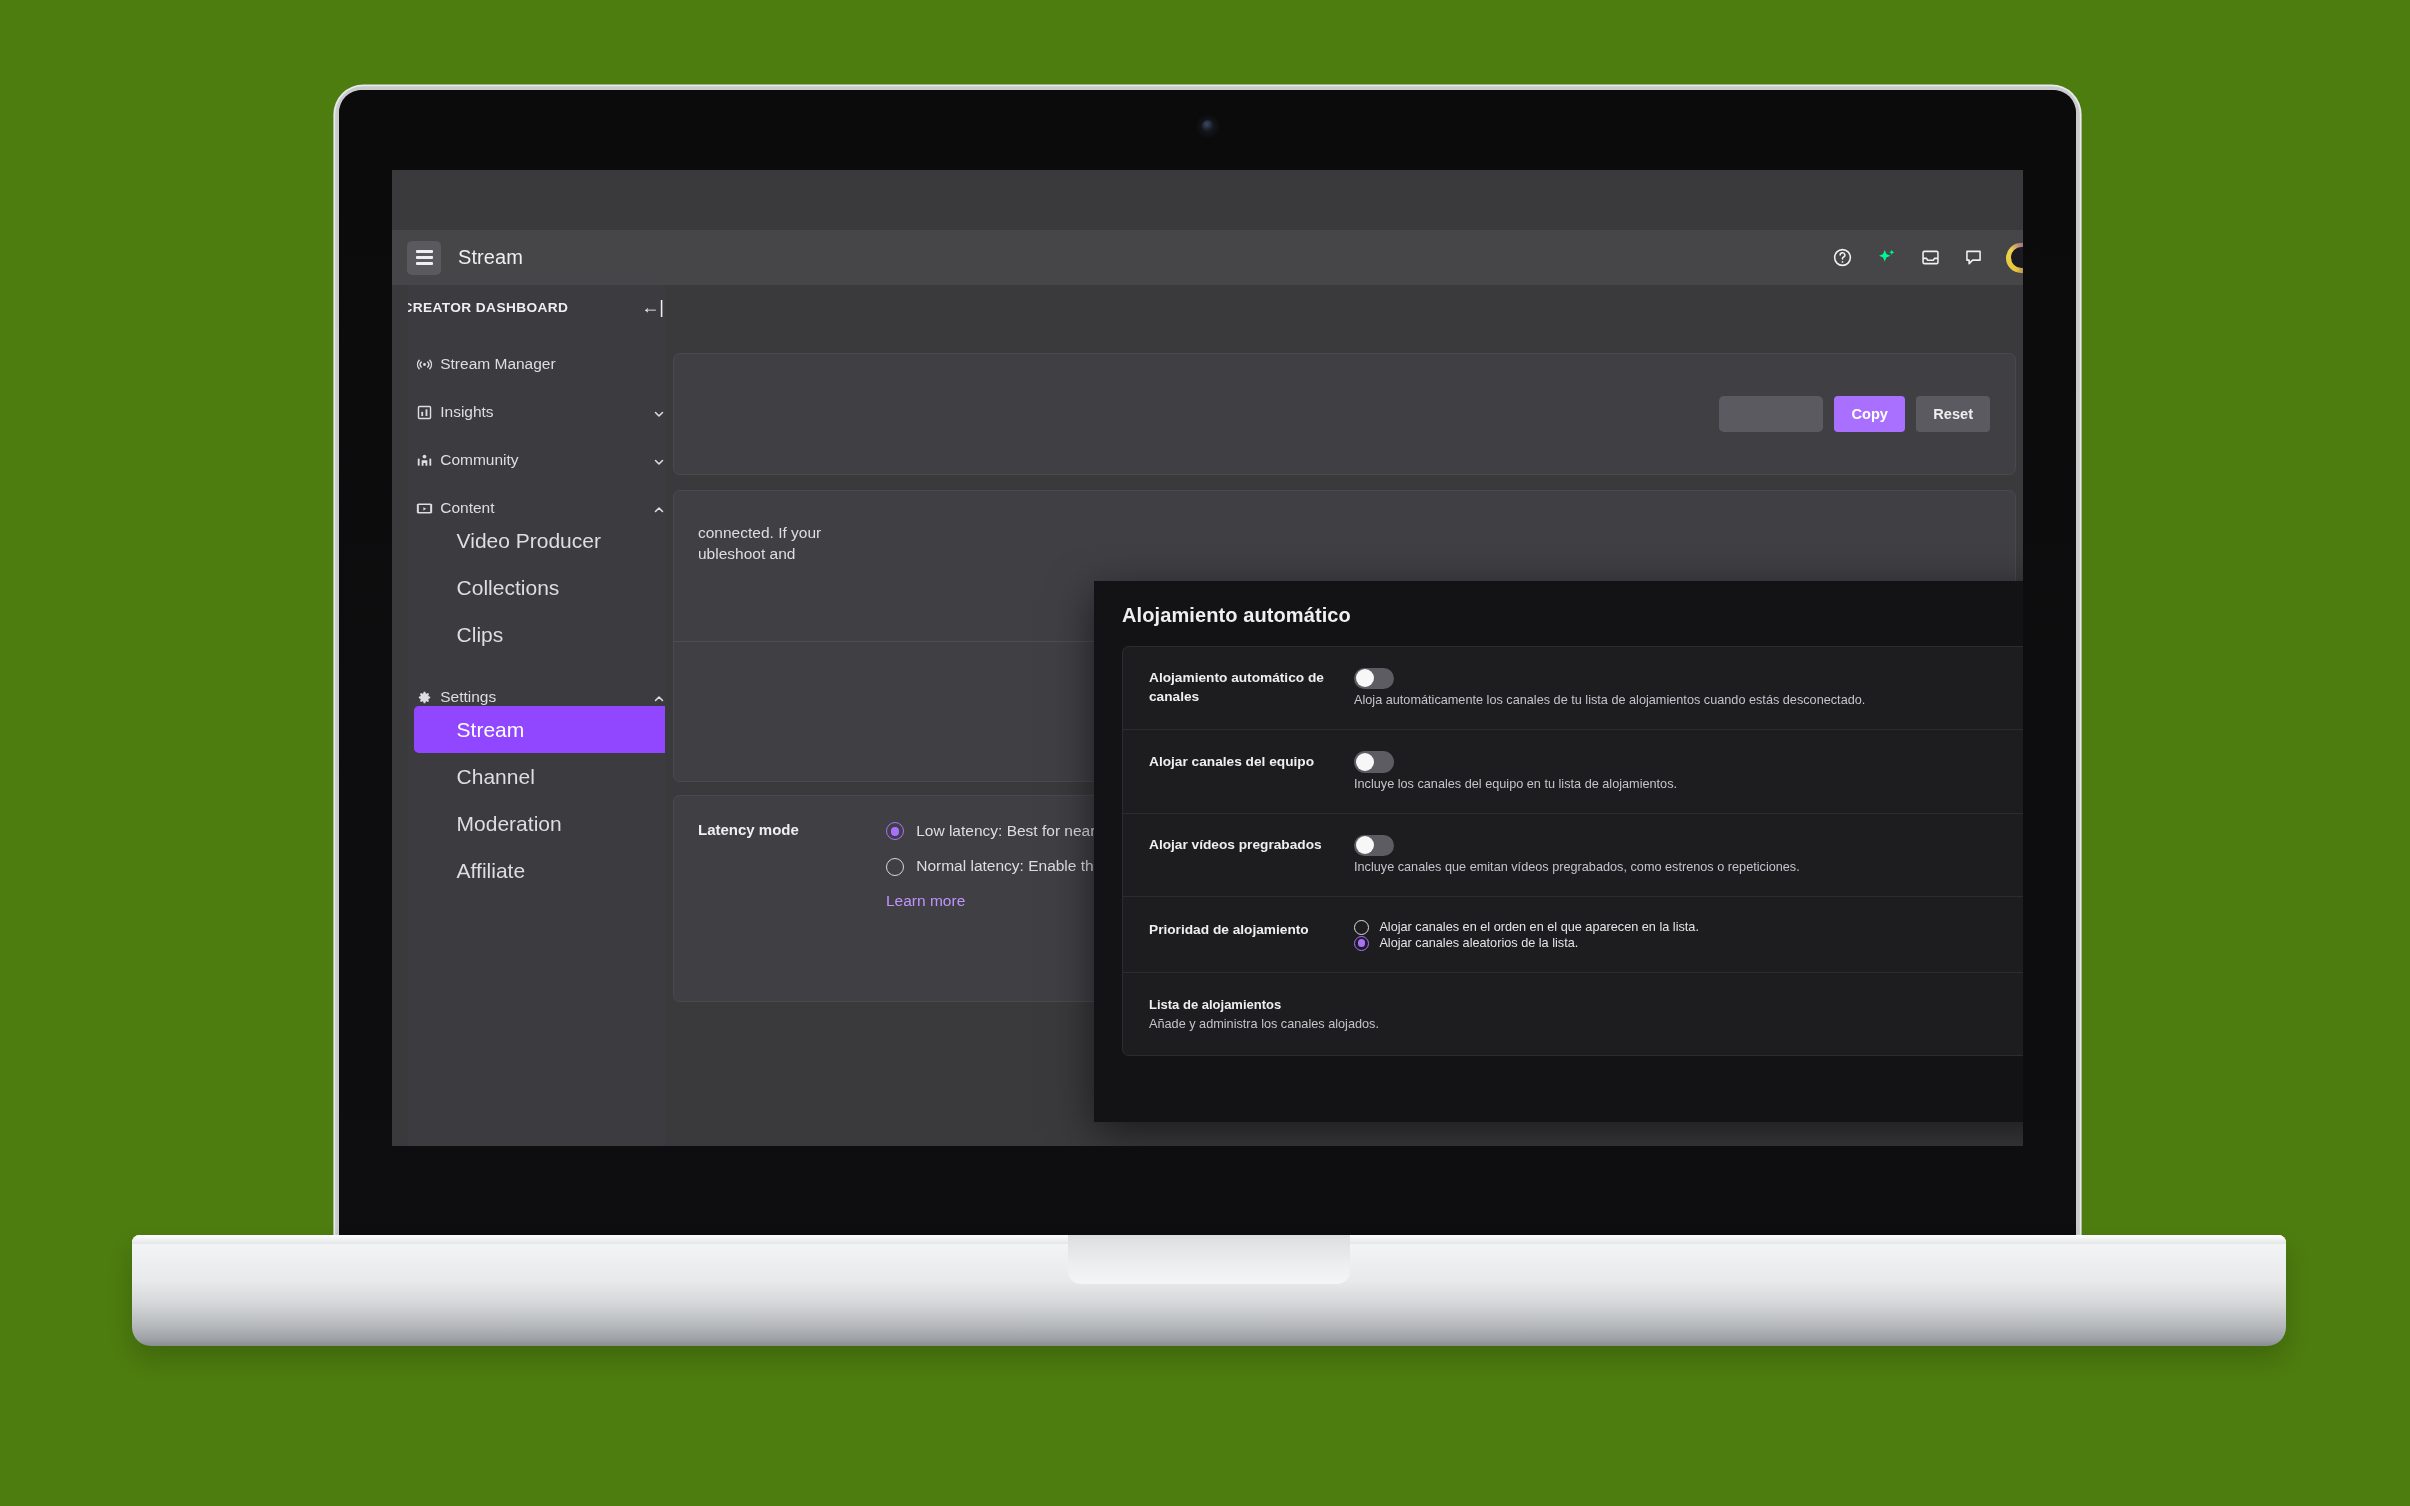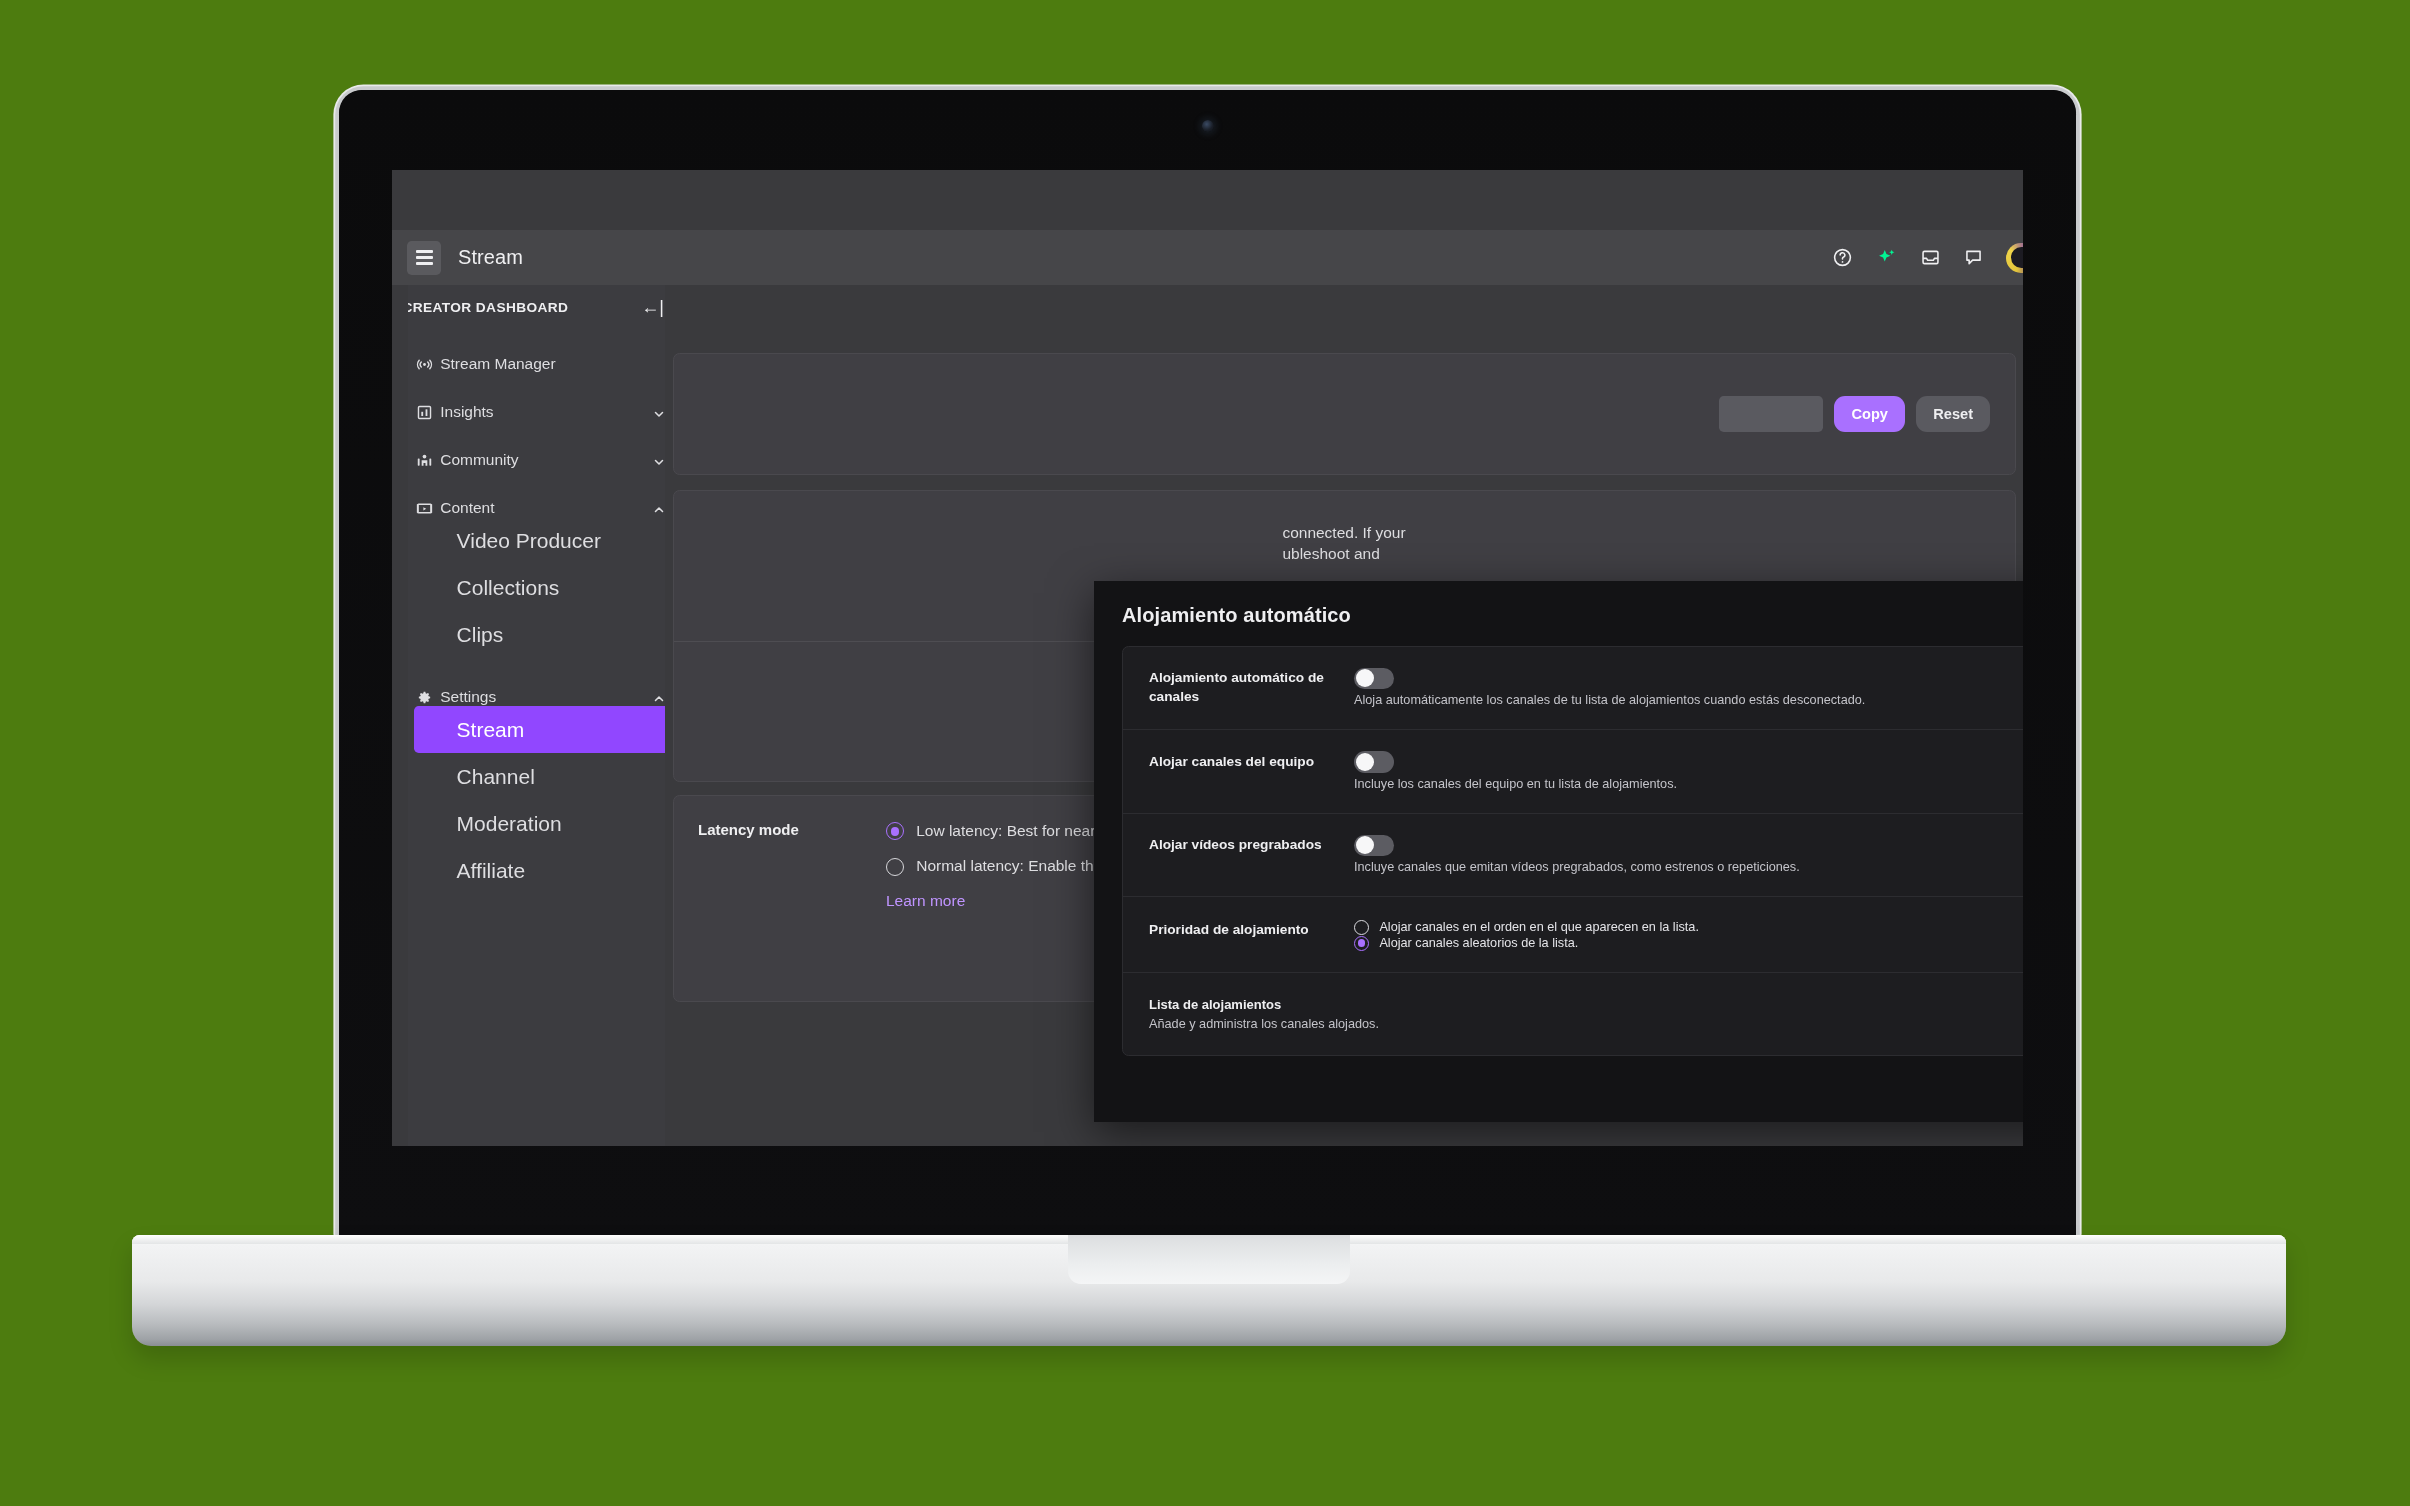--- a/index.html
+++ b/index.html
@@ -138,21 +138,21 @@
     position: absolute; left: 273px; top: 115px; right: 0; height: 861px;
     background: #3a3a3d; overflow: hidden;
   }
   .panel {
     position:absolute; background:#403f44; border:0.9px solid #4a494e; border-radius: 6.6px;
   }
   .panel-row { border-bottom: 0.9px solid #4e4d52; padding: 21px 24.5px; }
   .row-label { color:#efeff1; font-size: 15px; font-weight: 700; width: 188px; min-width:188px; }
   .row-text { color:#dedee1; font-size: 15.5px; line-height: 1.35; }
   .btn {
-    height: 36px; padding: 0 17px; border-radius: 11px; border: none;
+    height: 36px; padding: 0 17px; border-radius: 4px; border: none;
     font-size: 14.6px; font-weight: 700; color:#efeff1; background:#5a5a60; cursor:pointer;
     font-family: "Liberation Sans", sans-serif;
   }
   .btn.primary { background:#a970ff; color:#fff; }
   .radio-line { display:flex; align-items:flex-start; gap: 12.2px; margin-bottom: 15px; }
   .radio {
     width: 18px; height: 18px; min-width:18px; border-radius:50%;
     border: 1.9px solid #d7d7db; margin-top: 1.9px; display:flex; align-items:center; justify-content:center;
     cursor:pointer;
   }
@@ -370,21 +370,21 @@
 
         <div class="panel" style="left: 7.5px; top: 68px; right: 7.5px; height: 122px;">
           <div style="display:flex; align-items:center; justify-content:flex-end; gap:11.3px; height:100%; padding-right:24.5px;">
             <div style="width:104px; height:36px; background:#5a5a60; border-radius:4.7px;"></div>
             <button class="btn primary">Copy</button>
             <button class="btn">Reset</button>
           </div>
         </div>
 
         <div class="panel" style="left: 7.5px; top: 205px; right: 7.5px; height: 292px;">
-          <div class="panel-row" style="height:151px; display:flex; align-items:flex-start; justify-content:center; padding-top:32px;">
+          <div class="panel-row" style="height:151px; display:flex; align-items:flex-start; justify-content:flex-start; padding-top:32px;">
             <div class="row-text" style="text-align:left; max-width: 282px;">
               <div>connected. If your</div>
               <div>ubleshoot and</div>
             </div>
           </div>
           <div class="panel-row" style="border-bottom:none; display:flex; align-items:flex-start; justify-content:flex-end; padding-top:41px;">
             <div class="row-text" style="text-align:left; max-width: 282px;">
               <div>You may never</div>
               <div>cable termination of</div>
               <div>ing</div>

